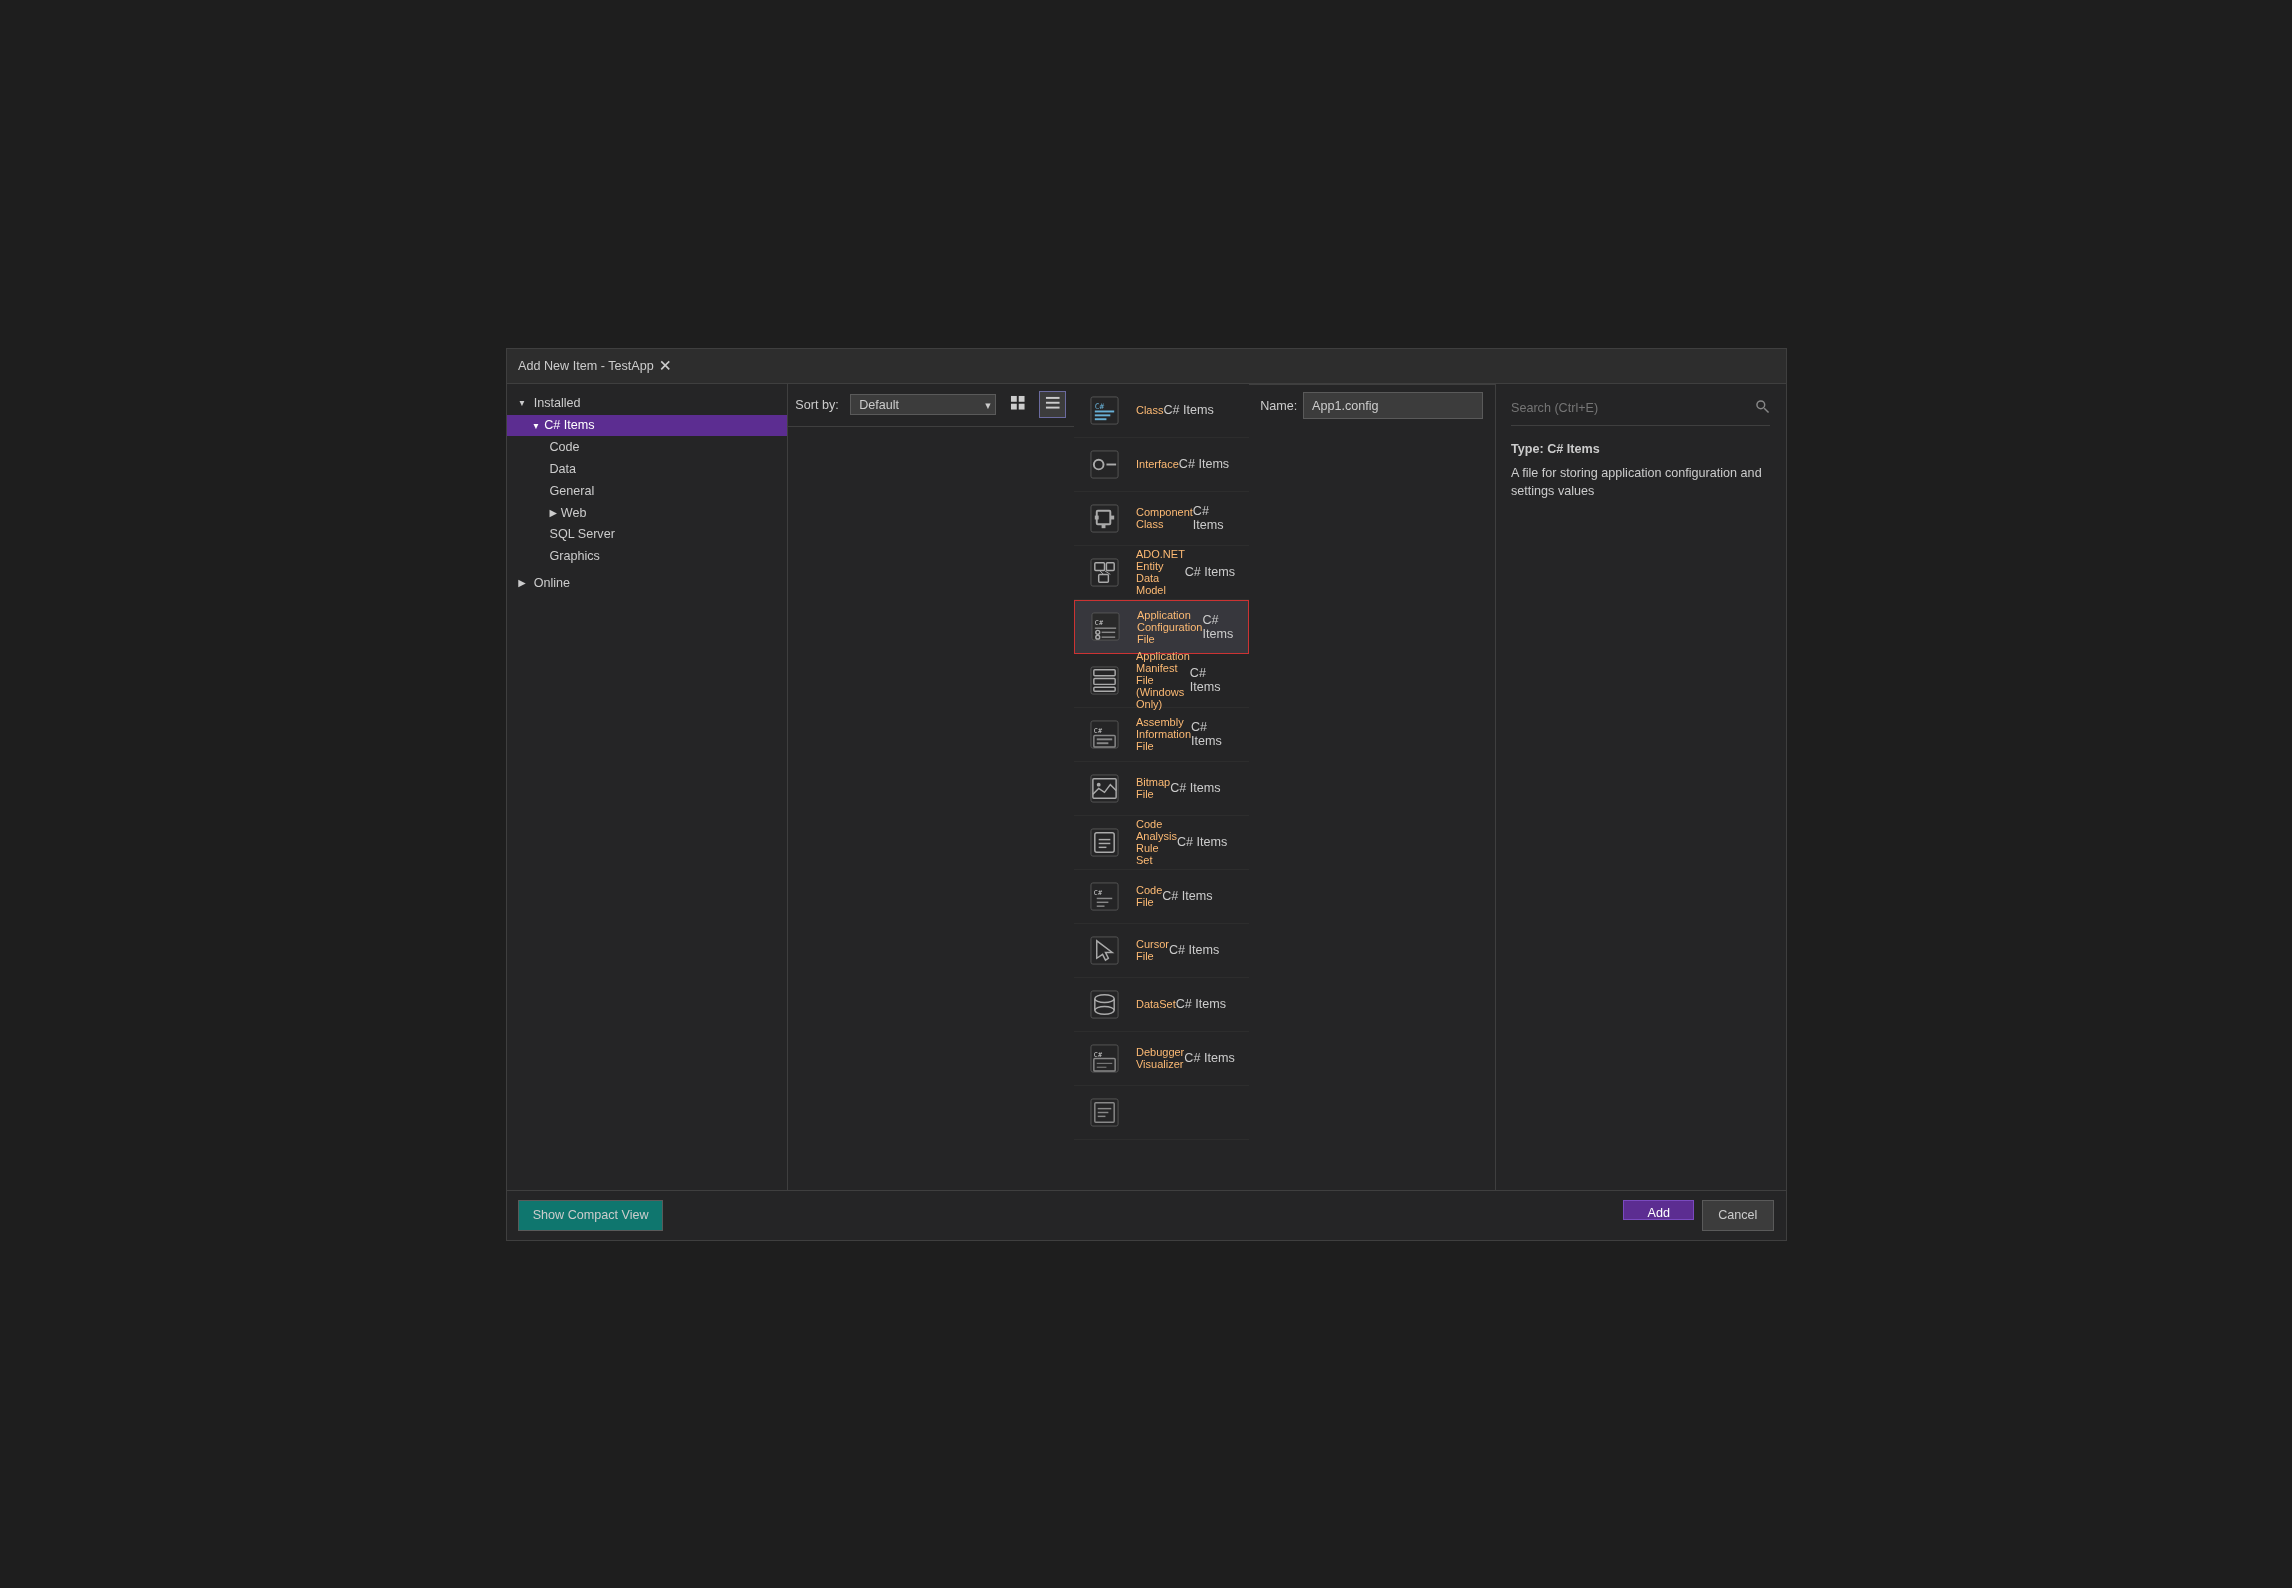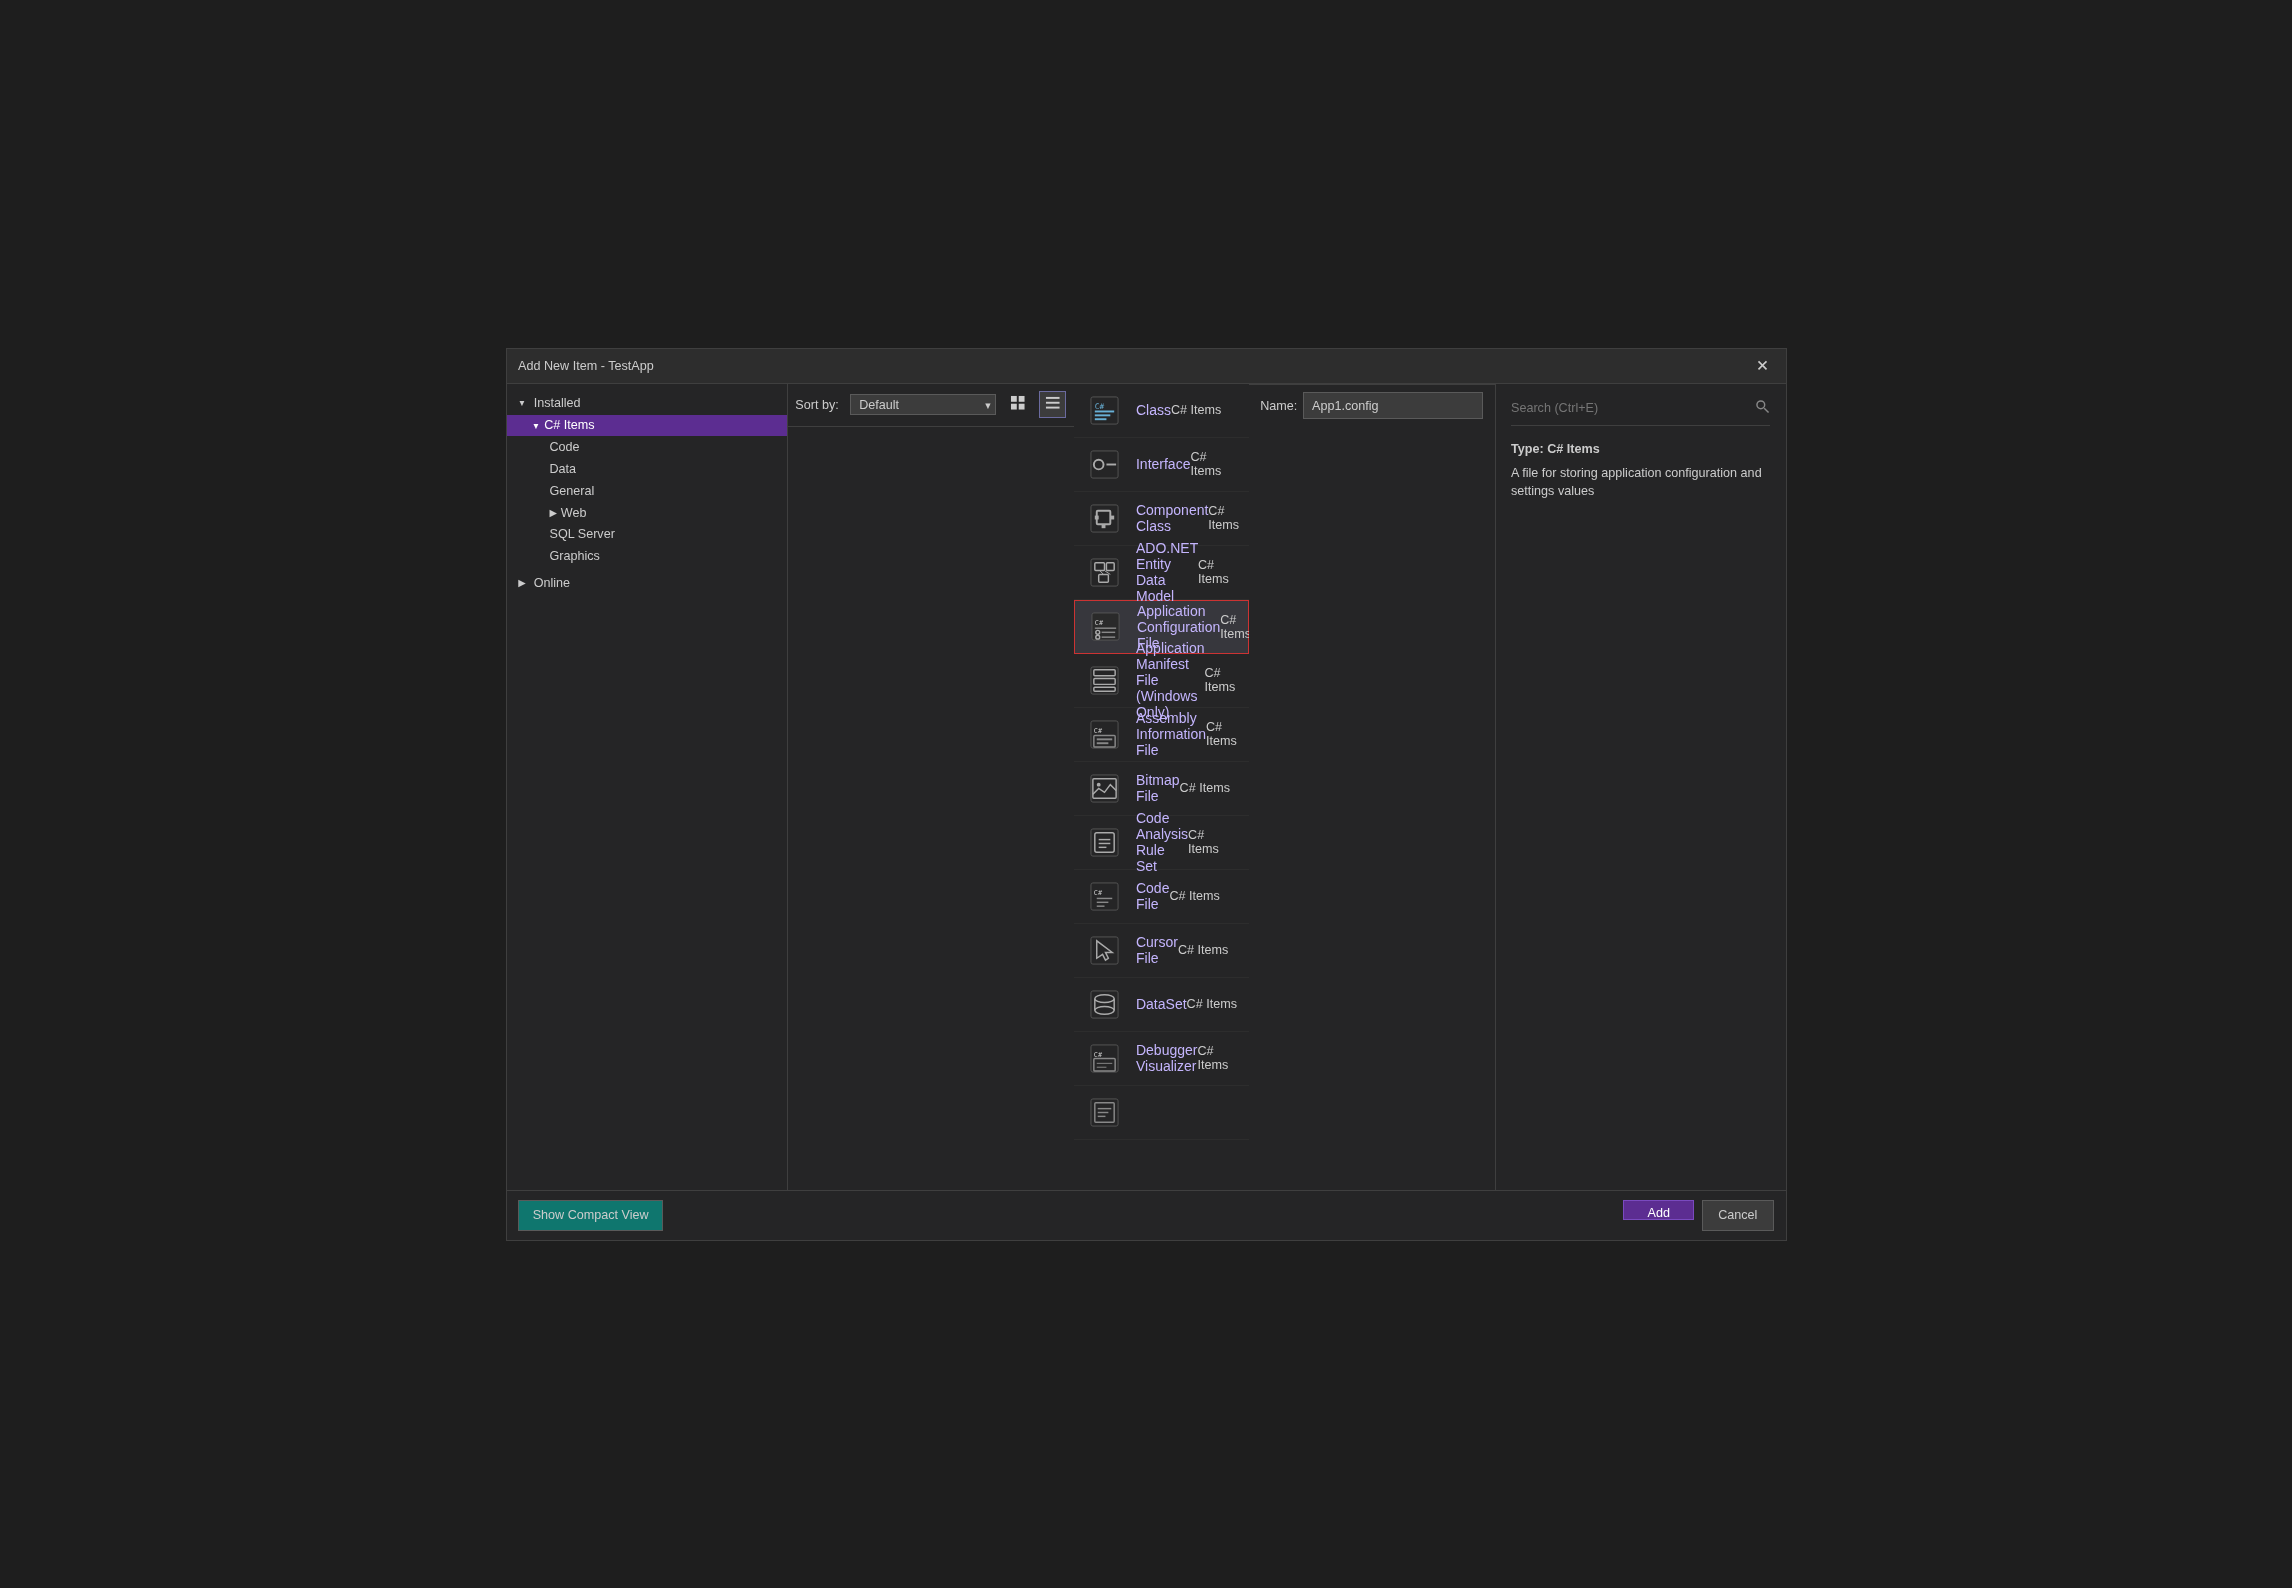--- a/index.html
+++ b/index.html
@@ -20,21 +20,21 @@
       border: 1px solid #3f3f3f;
       display: flex;
       flex-direction: column;
       position: relative;
     }
     .title-bar {
       background: #2d2d2d;
       height: 35px;
       display: flex;
       align-items: center;
-      justify-content: space-between;
+      justify-content: flex-start;
       padding: 0 11.6px;
       border-bottom: 1px solid #3f3f3f;
       flex-shrink: 0;
     }
     .title-bar-text {
       color: #cccccc;
       font-size: 12.6px;
     }
     .close-btn {
       width: 23px;
@@ -167,22 +167,22 @@
       width: 39px;
       height: 39px;
       display: flex;
       align-items: center;
       justify-content: center;
       flex-shrink: 0;
       margin-right: 11.6px;
     }
     .item-name {
       flex: 1;
-      color: #c4b5fd;
-      font-size: 14px;
+      color: #fdba74;
+      font-size: 11px;
     }
     .item-category {
       color: #cccccc;
       font-size: 12.6px;
       width: 97px;
     }
     .right-panel {
       width: 291px;
       background: #252526;
       border-left: 1px solid #3f3f3f;

